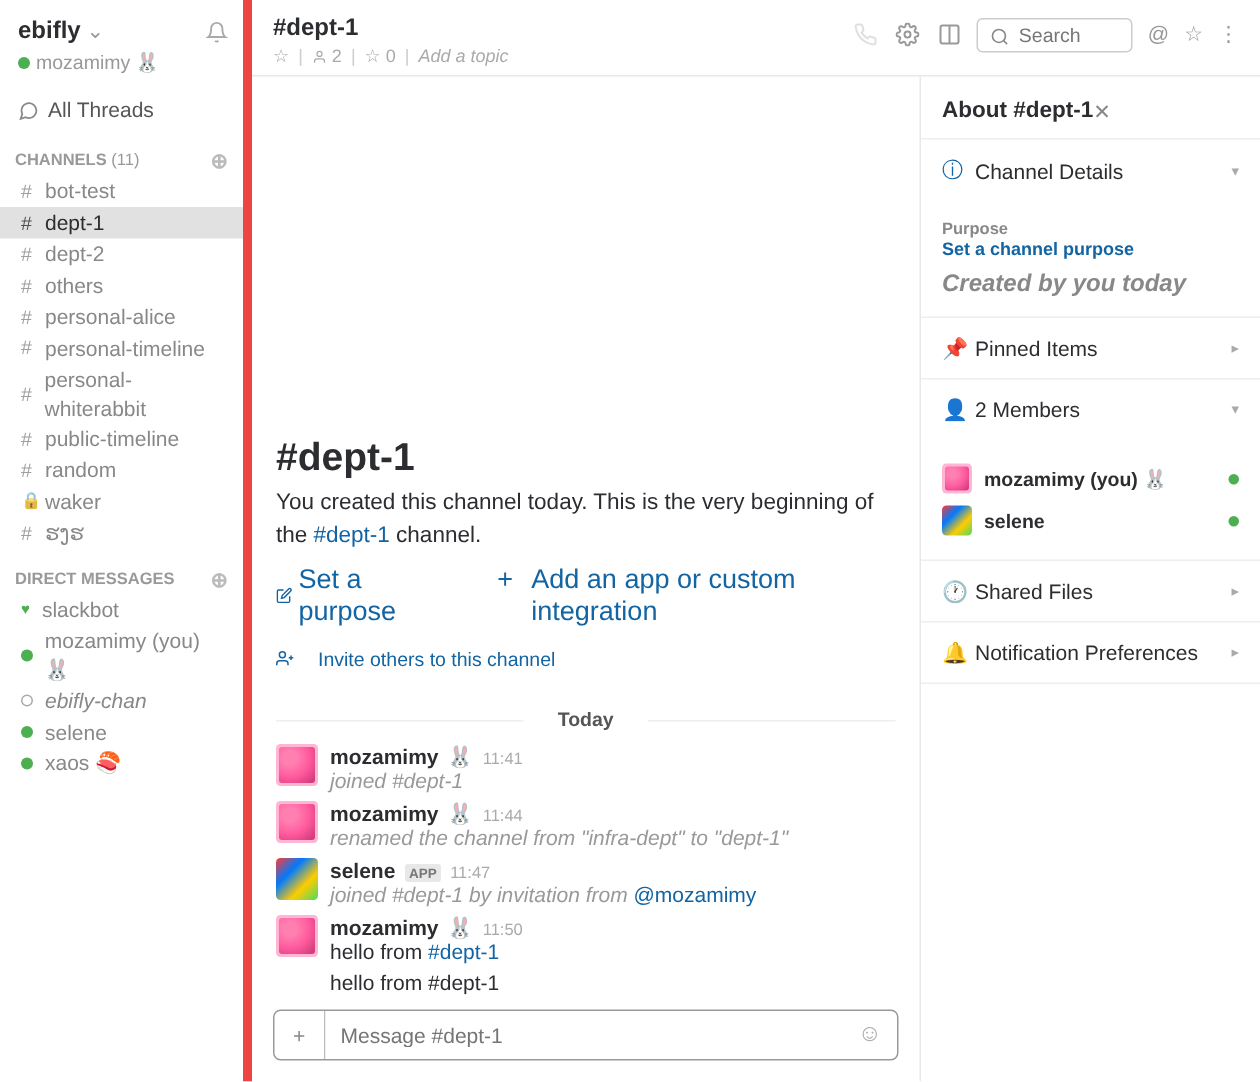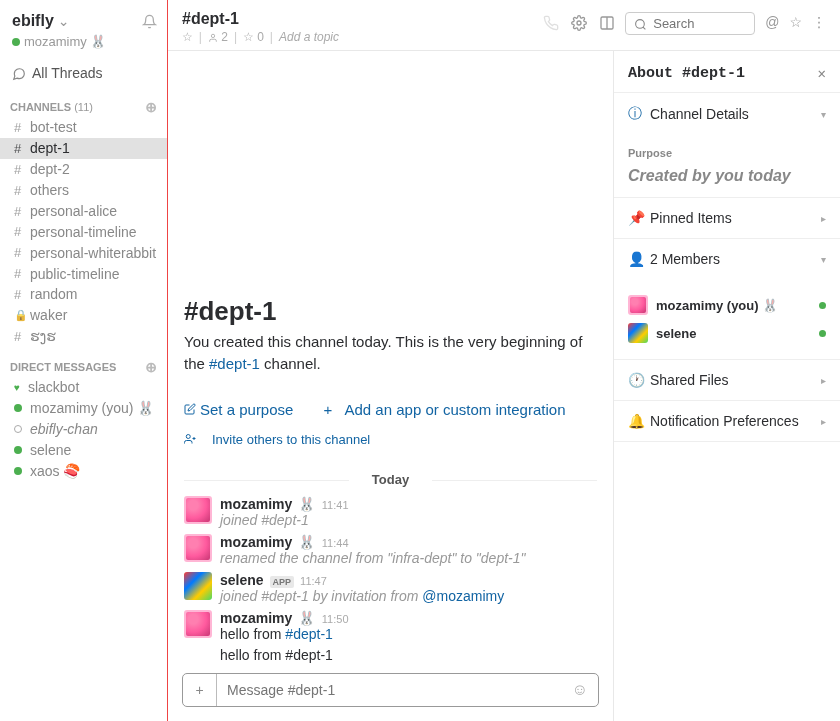--- a/index.html
+++ b/index.html
@@ -1,19 +1,19 @@
 <!DOCTYPE html>
 <html><head>
 <meta charset="utf-8">
 <style>
   * { box-sizing: border-box; margin: 0; padding: 0; }
   body { font-family: -apple-system, BlinkMacSystemFont, "Segoe UI", Helvetica, Arial, sans-serif; font-size: 14px; color: #2c2d30; width: 840px; height: 721px; overflow: hidden; background: #fff; display: flex; }
   
   
-  .sidebar { width: 168px; background: #fff; border-right: 1px solid #ef4444; display: flex; flex-direction: column; padding-top: 8px; overflow: hidden; }
+  .sidebar { width: 168px; background: #fff; border-right: 6px solid #ef4444; display: flex; flex-direction: column; padding-top: 8px; overflow: hidden; }
   .team-header { display: flex; align-items: center; justify-content: space-between; padding: 4px 10px 4px 12px; }
   .team-name { font-weight: 700; font-size: 16px; color: #2c2d30; }
   .team-name::after { content: " ⌄"; color: #999; font-size: 14px; font-weight: 400; }
   .presence-dot { width: 8px; height: 8px; border-radius: 50%; display: inline-block; margin-right: 4px; }
   .presence-active { background: #4caf50; }
   .presence-away { border: 1.5px solid #aaa; background: transparent; }
   .team-user { padding: 0 12px 10px; color: #999; font-size: 13px; display: flex; align-items: center; }
   .all-threads { padding: 6px 12px; color: #555; font-size: 14px; display: flex; align-items: center; gap: 6px; }
   .section-header { padding: 12px 10px 2px; color: #999; font-size: 11px; font-weight: 700; display: flex; align-items: center; justify-content: space-between; }
   .section-header .count { font-weight: 400; }
@@ -28,31 +28,31 @@
   
   
   .main { flex: 1; display: flex; flex-direction: column; min-width: 0; }
   .header { display: flex; align-items: flex-start; padding: 10px 14px 6px; border-bottom: 1px solid #e8e8e8; gap: 10px; }
   .header-left { flex: 1; }
   .ch-title { font-weight: 700; font-size: 16px; }
   .ch-meta { color: #aaa; font-size: 12px; display: flex; align-items: center; gap: 6px; margin-top: 2px; }
   .ch-meta .sep { color: #ccc; }
   .add-topic { font-style: italic; }
   .header-icons { display: flex; align-items: center; gap: 12px; color: #999; padding-top: 4px; }
-  .search-box { border: 1px solid #ccc; border-radius: 4px; padding: 3px 8px; display: flex; align-items: center; gap: 6px; width: 130px; color: #888; font-size: 13px; margin-top: 2px; }
+  .search-box { border: 1px solid #ccc; border-radius: 4px; padding: 3px 8px; display: flex; align-items: center; gap: 6px; width: 104px; color: #888; font-size: 13px; margin-top: 2px; }
   .search-box input { border: none; outline: none; width: 100%; font-size: 13px; }
   
   .content-row { flex: 1; display: flex; min-height: 0; }
   .messages-pane { flex: 1; display: flex; flex-direction: column; min-width: 0; border-right: 1px solid #e8e8e8; }
   .msg-scroll { flex: 1; overflow: hidden; display: flex; flex-direction: column; justify-content: flex-end; padding: 0 16px; }
   .channel-intro { margin-bottom: 18px; }
   .channel-intro h1 { font-size: 26px; font-weight: 800; margin-bottom: 4px; }
   .channel-intro p { font-size: 15px; color: #2c2d30; line-height: 1.45; }
   .channel-intro .ch-link { color: #1264a3; }
-  .intro-actions { margin-top: 26px; display: flex; gap: 30px; font-size: 15px; color: #1264a3; }
+  .intro-actions { margin-top: 8px; display: flex; gap: 30px; font-size: 18px; color: #1264a3; }
   .intro-actions span { display: inline-flex; align-items: center; gap: 4px; cursor: pointer; }
   .invite-link { margin-top: 14px; font-size: 13px; color: #1264a3; display: inline-flex; align-items: center; gap: 16px; cursor: pointer; }
   .date-divider { text-align: center; font-size: 13px; font-weight: 600; color: #555; position: relative; margin: 6px 0; }
   .date-divider::before, .date-divider::after { content: ""; position: absolute; top: 50%; width: 40%; height: 1px; background: #eee; }
   .date-divider::before { left: 0; } .date-divider::after { right: 0; }
   .msg { display: flex; gap: 8px; padding: 3px 0; font-size: 14px; }
   .avatar { width: 28px; height: 28px; border-radius: 3px; flex-shrink: 0; background: #ffb6d5; position: relative; overflow: hidden; }
   .avatar.pink::after { content: ""; position: absolute; inset: 2px; background: radial-gradient(circle at 30% 30%, #ff7fb0 20%, #ff5a9e 55%, #d43e7d 90%); border-radius: 2px; }
   .avatar.selene { background: linear-gradient(135deg,#ff3b30,#007aff,#ffcc00,#4cd964); }
   .msg-body { flex: 1; }
@@ -65,21 +65,21 @@
   .msg-text .mention { color: #1264a3; font-style: normal; }
   .msg-text .ch-ref { color: #1264a3; }
   .extra-msg { padding-left: 36px; font-size: 14px; margin-top: 2px; }
   .composer { border: 1px solid #999; border-radius: 5px; margin: 10px 14px 14px; display: flex; align-items: center; padding: 0 10px 0 0; }
   .composer .plus { width: 34px; text-align: center; border-right: 1px solid #bbb; padding: 8px 0; color: #888; cursor: pointer; }
   .composer input { flex: 1; border: none; outline: none; padding: 8px 10px; font-size: 14px; }
   .composer .emoji { color: #aaa; cursor: pointer; font-size: 16px; }
   
   
   .right-panel { width: 226px; display: flex; flex-direction: column; padding: 0; }
-  .about-header { display: flex; align-items: center; justify-content: space-between; padding: 14px 14px 10px; border-bottom: 1px solid #eee; font-family: Liberation Mono, monospace; }
+  .about-header { display: flex; align-items: center; justify-content: flex-start; padding: 14px 14px 10px; border-bottom: 1px solid #eee; }
   .about-title { font-weight: 600; font-size: 15px; }
   .about-section { border-bottom: 1px solid #eee; padding: 12px 14px; }
   .about-sec-head { display: flex; align-items: center; gap: 8px; font-size: 14px; font-weight: 500; color: #2c2d30; cursor: pointer; }
   .about-sec-head .chev { margin-left: auto; color: #aaa; font-size: 10px; }
   .about-sec-body { margin-top: 24px; font-size: 12px; font-weight: bold; }
   .about-sec-body .label { color: #888; font-size: 11px; }
   .about-sec-body .link { color: #1264a3; cursor: pointer; font-size: 12px; }
   .about-sec-body .meta { color: #888; font-style: italic; margin-top: 8px; font-size: 16px; }
   .member-row { display: flex; align-items: center; gap: 8px; font-size: 13px; padding: 4px 0; }
   .member-row .avatar { width: 20px; height: 20px; }
@@ -322,20 +322,21 @@
         <span style="color:#888;cursor:pointer">✕</span>
       </div>
       <div class="about-section">
         <div class="about-sec-head">
           <span class="icon-sm" style="color:#1264a3">ⓘ</span>
           <span>Channel Details</span>
           <span class="chev">▾</span>
         </div>
         <div class="about-sec-body">
           <div class="label">Purpose</div>
+          <div class="link">Set a channel purpose</div>
           <div class="meta">Created by you today</div>
         </div>
       </div>
       <div class="about-section">
         <div class="about-sec-head">
           <span class="icon-sm" style="color:#e8912d">📌</span>
           <span>Pinned Items</span>
           <span class="chev">▸</span>
         </div>
       </div>

